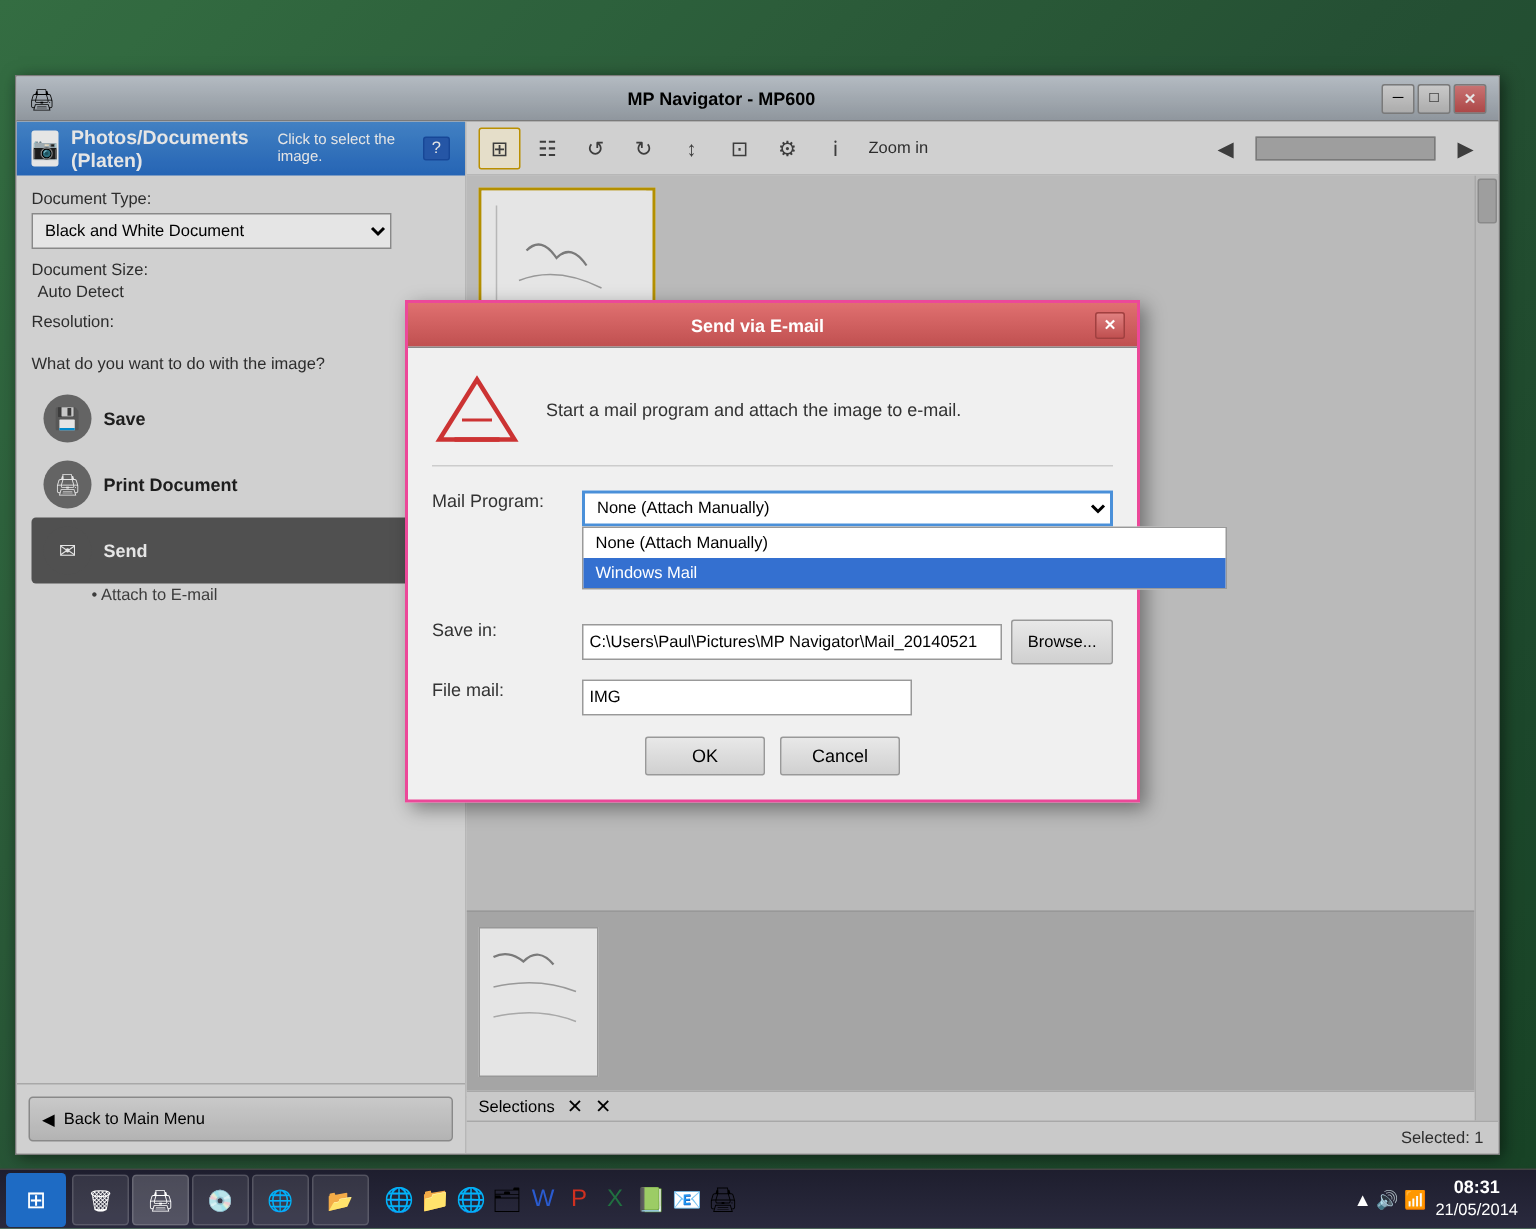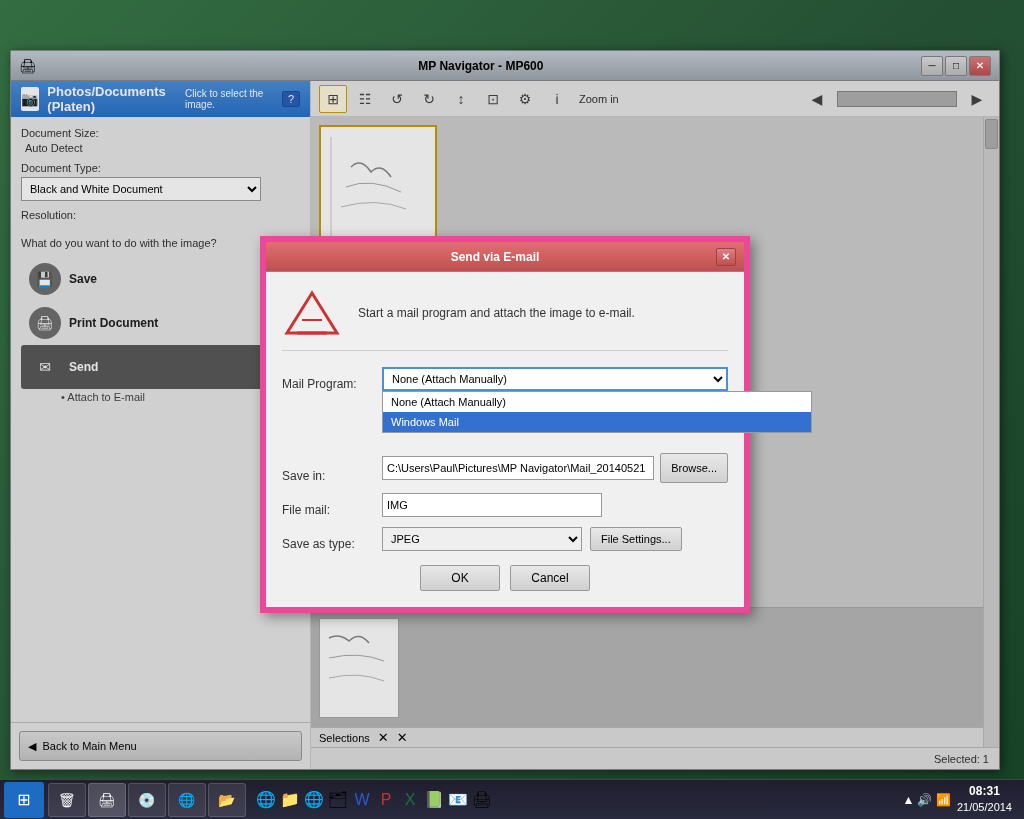--- a/index.html
+++ b/index.html
@@ -148,25 +148,24 @@
       padding: 0 10px; font-size: 11px; color: #333;
     }
 
     
     .modal-backdrop {
       position: absolute; inset: 0; background: rgba(0,0,0,0.1); z-index: 50;
     }
 
     
     .email-dialog {
-      position: absolute; top: 200px; left: 260px; width: 490px;
-      background: #f0f0f0; border: 6px solid #ec4899;
+      position: absolute; top: 200px; left: 270px; width: 490px;
+      background: #f0f0f0; border: 2px solid #ec4899;
       box-shadow: 4px 4px 12px rgba(0,0,0,0.4);
       z-index: 60;
-      margin-top: 36px;
     }
     .dialog-titlebar {
       height: 30px; background: linear-gradient(to bottom, #e07070, #c05050);
       display: flex; align-items: center; padding: 0 8px;
       border-bottom: 1px solid #888;
     }
     .dialog-title { flex: 1; text-align: center; font-size: 12px; font-weight: bold; color: white; }
     .dialog-close {
       width: 20px; height: 18px; background: linear-gradient(to bottom, #e08080, #c05050);
       border: 1px solid #a04040; cursor: pointer; display: flex; align-items: center; justify-content: center;
@@ -176,21 +175,21 @@
     .dialog-body { padding: 16px; }
     .dialog-header-row {
       display: flex; align-items: center; gap: 16px; margin-bottom: 16px;
       padding-bottom: 12px; border-bottom: 1px solid #ccc;
     }
     .dialog-logo {
       width: 60px; height: 50px; display: flex; align-items: center; justify-content: center;
     }
     .dialog-description { font-size: 12px; color: #333; flex: 1; }
 
-    .dialog-row { display: flex; align-items: flex-end; margin-bottom: 10px; }
+    .dialog-row { display: flex; align-items: flex-start; margin-bottom: 10px; }
     .dialog-row-label { width: 100px; font-size: 12px; color: #333; }
     .dialog-row-content { flex: 1; }
 
     .mail-program-select {
       width: 100%; height: 24px; border: 2px solid #4a90d9;
       background: white; font-size: 11px; padding: 0 4px;
     }
     .dropdown-list {
       position: absolute; background: white; border: 1px solid #999;
       z-index: 70; width: 430px; margin-top: 0;
@@ -275,29 +274,29 @@
           <span style="font-size:14px;">📷</span>
         </div>
         <span class="photos-header-text">Photos/Documents (Platen)</span>
         <span class="photos-header-help" style="font-size:10px;">Click to select the image.</span>
         <span style="color:white; font-size:11px; background:#2a60b9; border:1px solid #1a50a9; padding:1px 5px; cursor:pointer; border-radius:2px; margin-left:4px;">?</span>
       </div>
 
       <div class="left-panel-inner">
 
         <div class="form-row">
-          <div class="form-label">Document Size:</div>
-          <div class="form-value">Auto Detect</div>
-        </div>
-
-        <div class="form-row">
           <div class="form-label">Document Type:</div>
           <select class="form-select">
             <option>Black and White Document</option>
           </select>
+        </div>
+
+        <div class="form-row">
+          <div class="form-label">Document Size:</div>
+          <div class="form-value">Auto Detect</div>
         </div>
 
         <div class="form-row">
           <div class="form-label">Resolution:</div>
         </div>
 
 
         <div class="actions-section">
           <div class="actions-label">What do you want to do with the image?</div>
 
@@ -439,29 +438,20 @@
       </div>
     </div>
 
     <div class="dialog-row">
       <div class="dialog-row-label">File mail:</div>
       <div class="dialog-row-content">
         <input class="file-name-input" type="text" value="IMG" style="">
       </div>
     </div>
 
-    <div class="dialog-row">
-      <div class="dialog-row-label">Save as type:</div>
-      <div class="dialog-row-content" style="display:flex; gap:8px; align-items:center;">
-        <select class="save-type-select">
-          <option>JPEG</option>
-        </select>
-        <button class="file-settings-btn">File Settings...</button>
-      </div>
-    </div>
 
     <div class="dialog-buttons">
       <button class="ok-btn">OK</button>
       <button class="cancel-btn">Cancel</button>
     </div>
   </div>
 </div>
 
 <div class="taskbar">
   <div class="taskbar-start">⊞</div>

